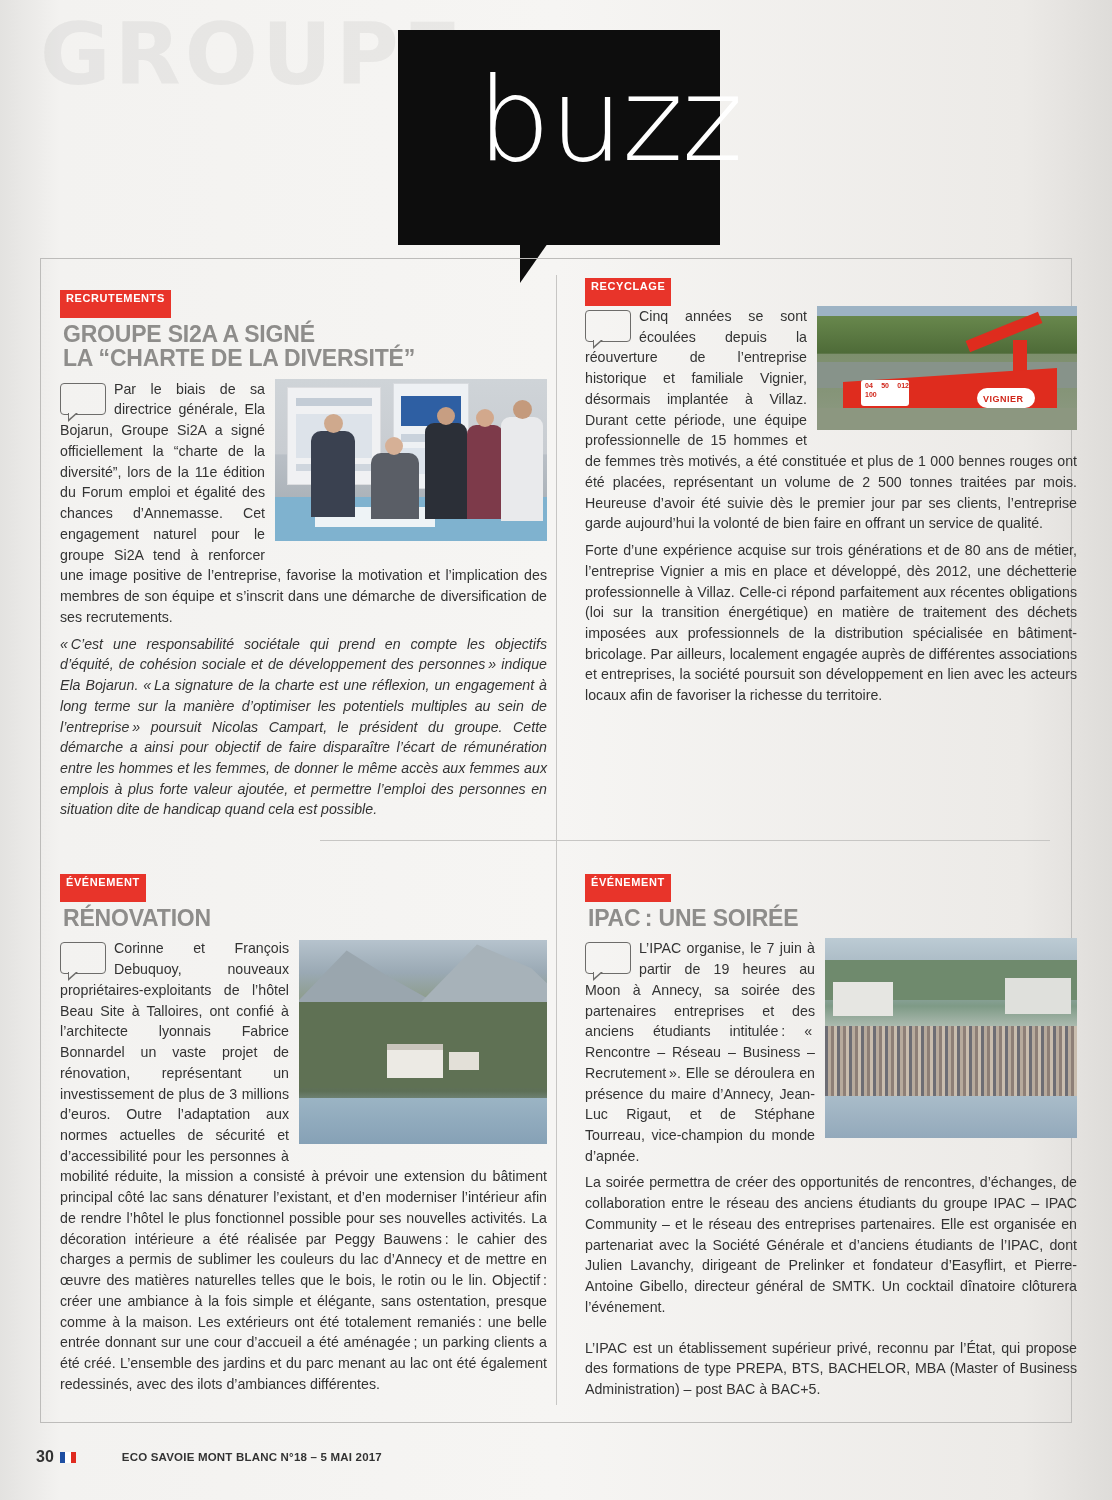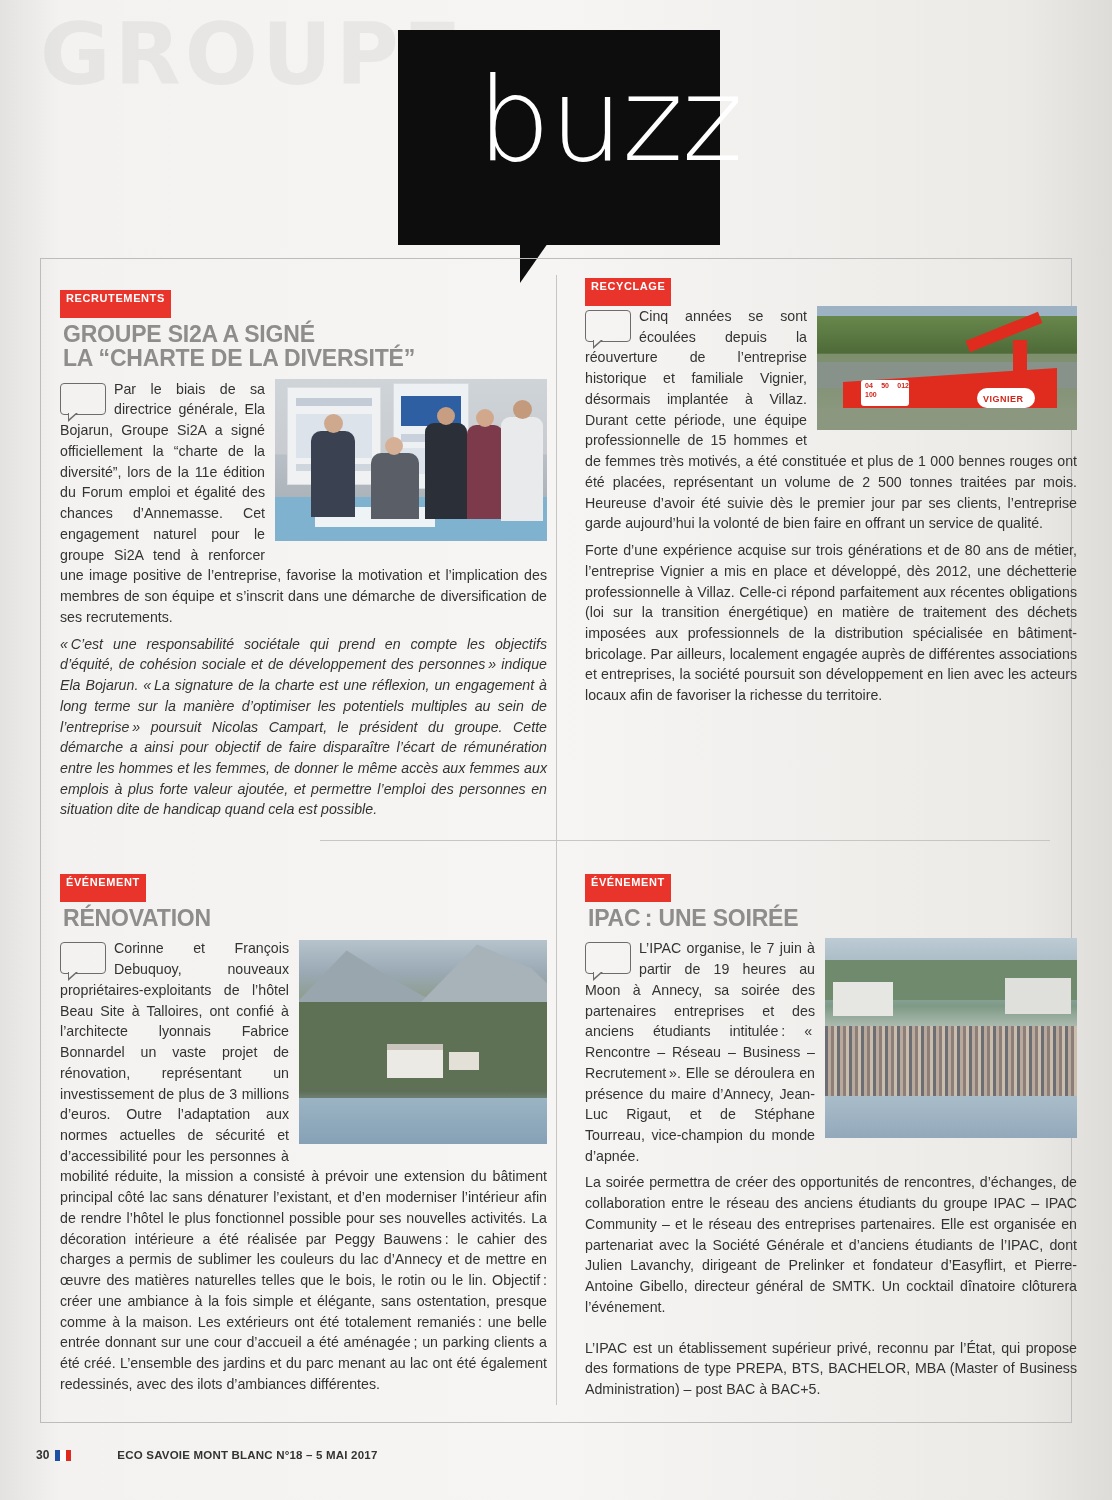--- a/index.html
+++ b/index.html
@@ -200,21 +200,21 @@
   .ph4 .bld2{position:absolute;left:180px;top:40px;width:66px;height:36px;background:#dfe0dc;}
   .ph4 .crowd{position:absolute;left:0;top:88px;width:252px;height:70px;background:
      repeating-linear-gradient(90deg,#6d6d74 0 3px,#b7aa9c 3px 6px,#8d7f77 6px 9px,#c9bdae 9px 12px);}
   .ph4 .water{position:absolute;left:0;bottom:0;width:252px;height:42px;background:linear-gradient(to bottom,#a9bcc9,#93a9bb);}
 
   
   .footer{
     position:absolute;left:36px;top:1448px;
     display:flex;align-items:center;gap:6px;
   }
-  .pagenum{font-size:12px;font-weight:bold;color:#333;font-family:"Liberation Sans",sans-serif;}
+  .pagenum{font-size:16px;font-weight:bold;color:#333;font-family:"Liberation Sans",sans-serif;}
   .flag{width:16px;height:11px;display:inline-block;background:
      linear-gradient(to right,#1f4fa3 0 33%,#ffffff 33% 66%,#e02b20 66% 100%);}
   .footer-text{font-size:11.5px;font-weight:bold;color:#333;letter-spacing:.2px;font-family:"Liberation Sans",sans-serif;padding-left:40px;}
 
   .clear{clear:both;}
 </style>
 </head>
 <body>
 
 <div class="page">

